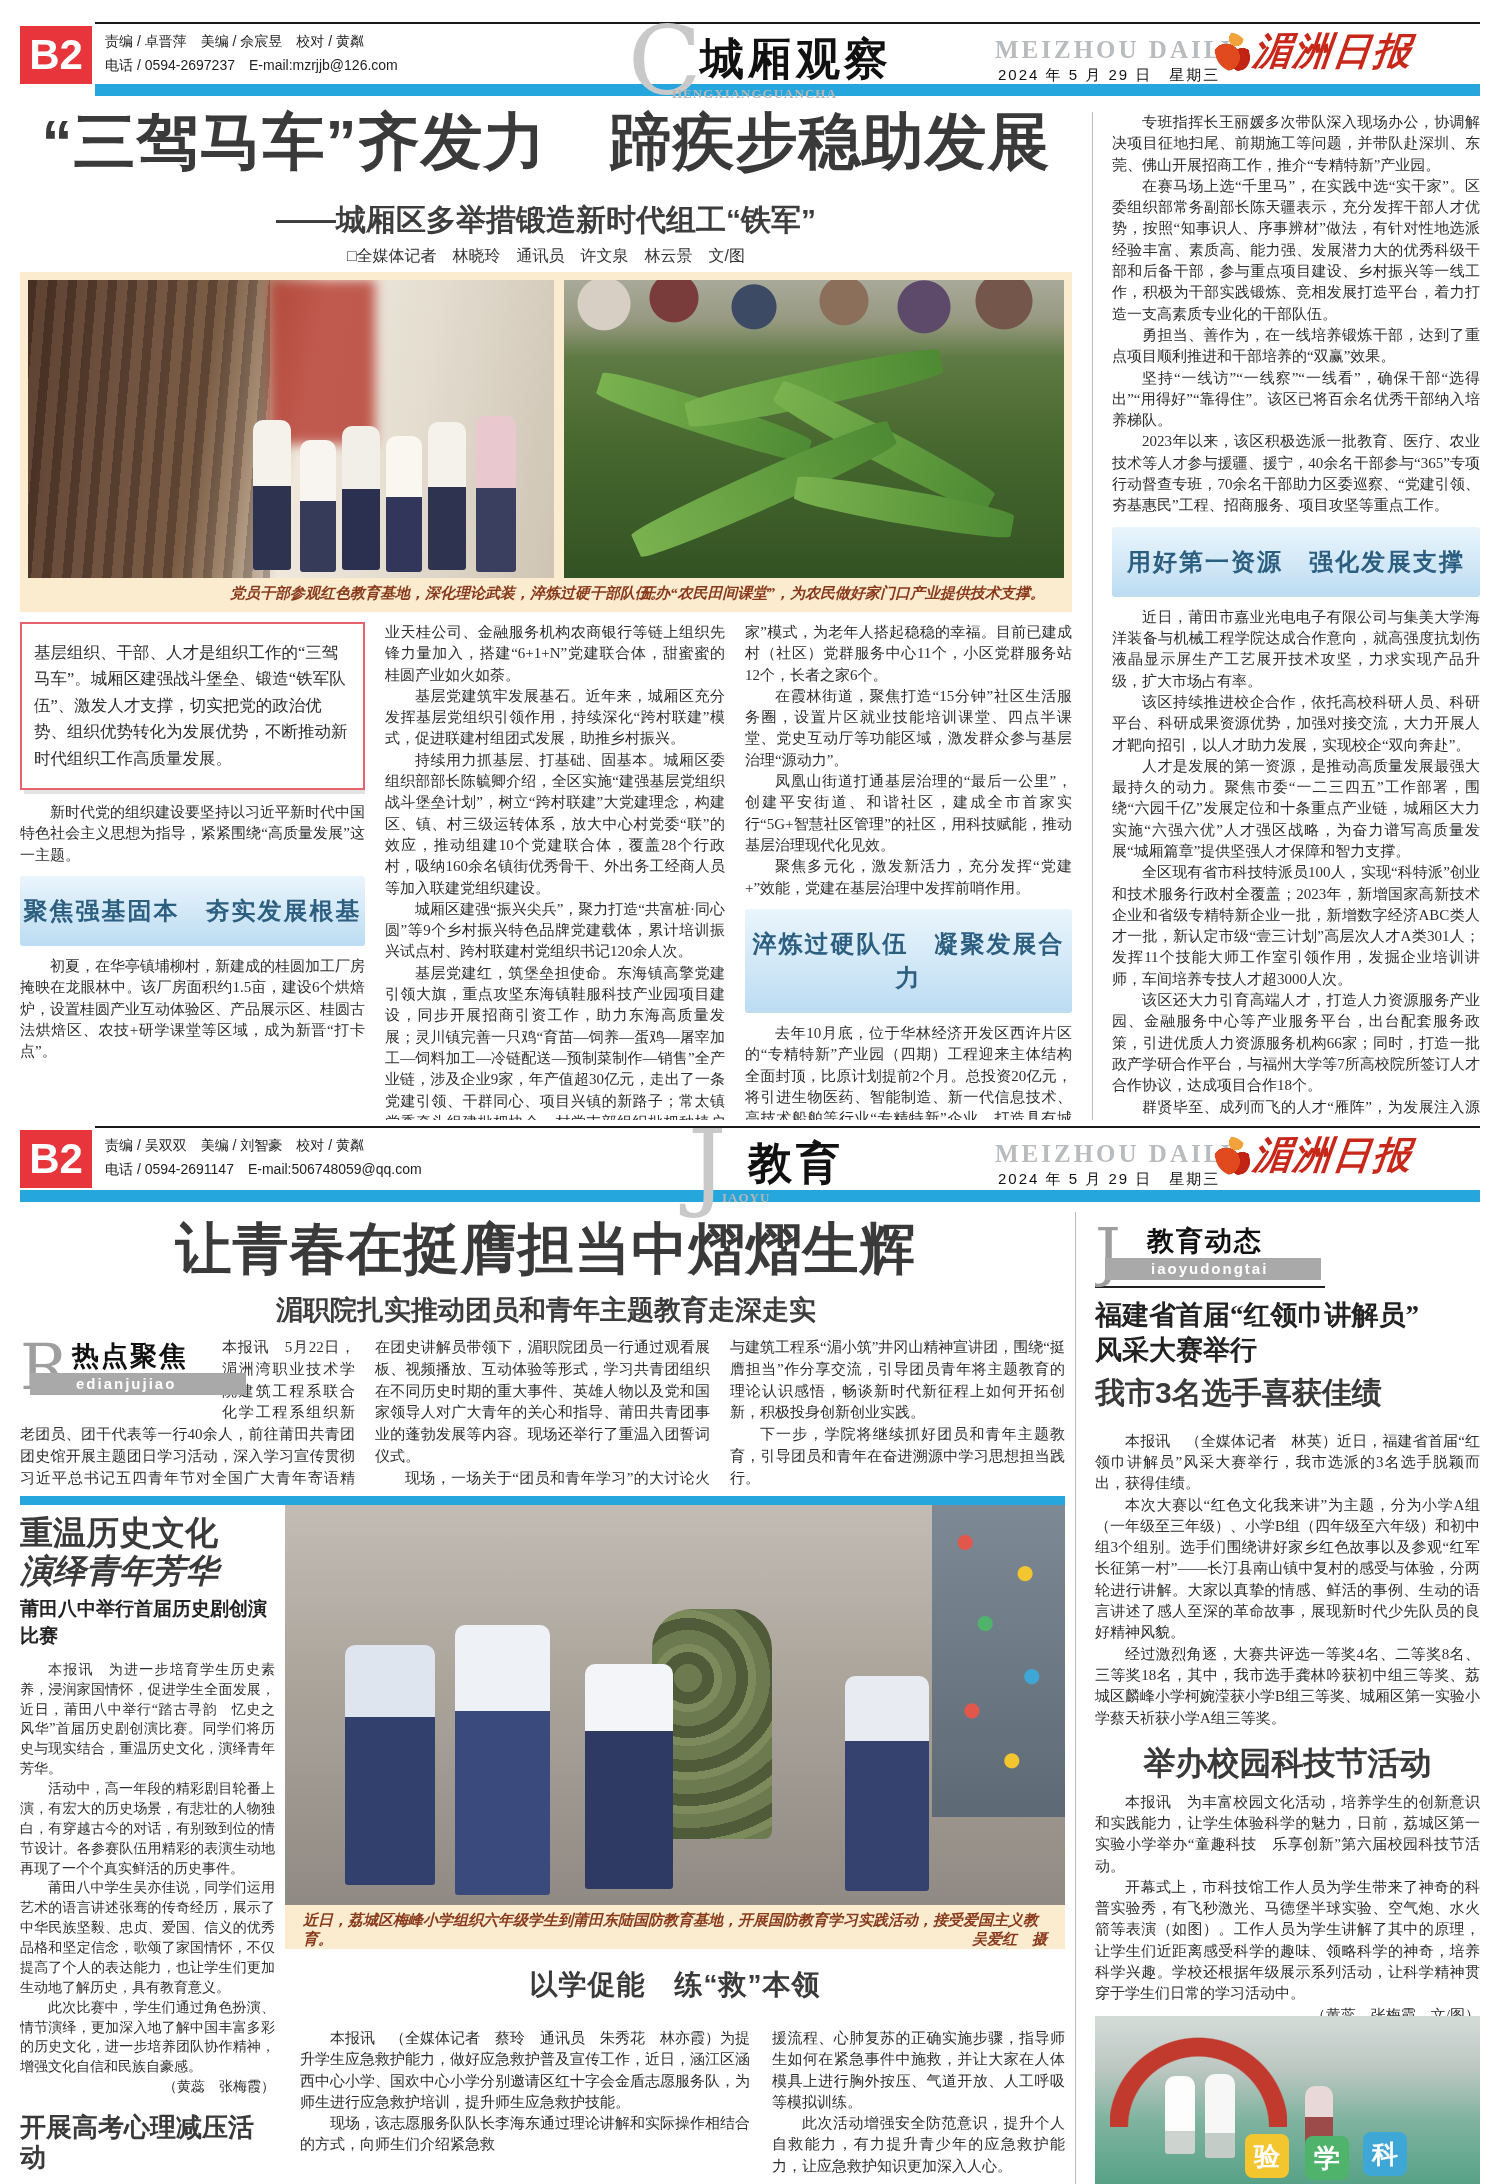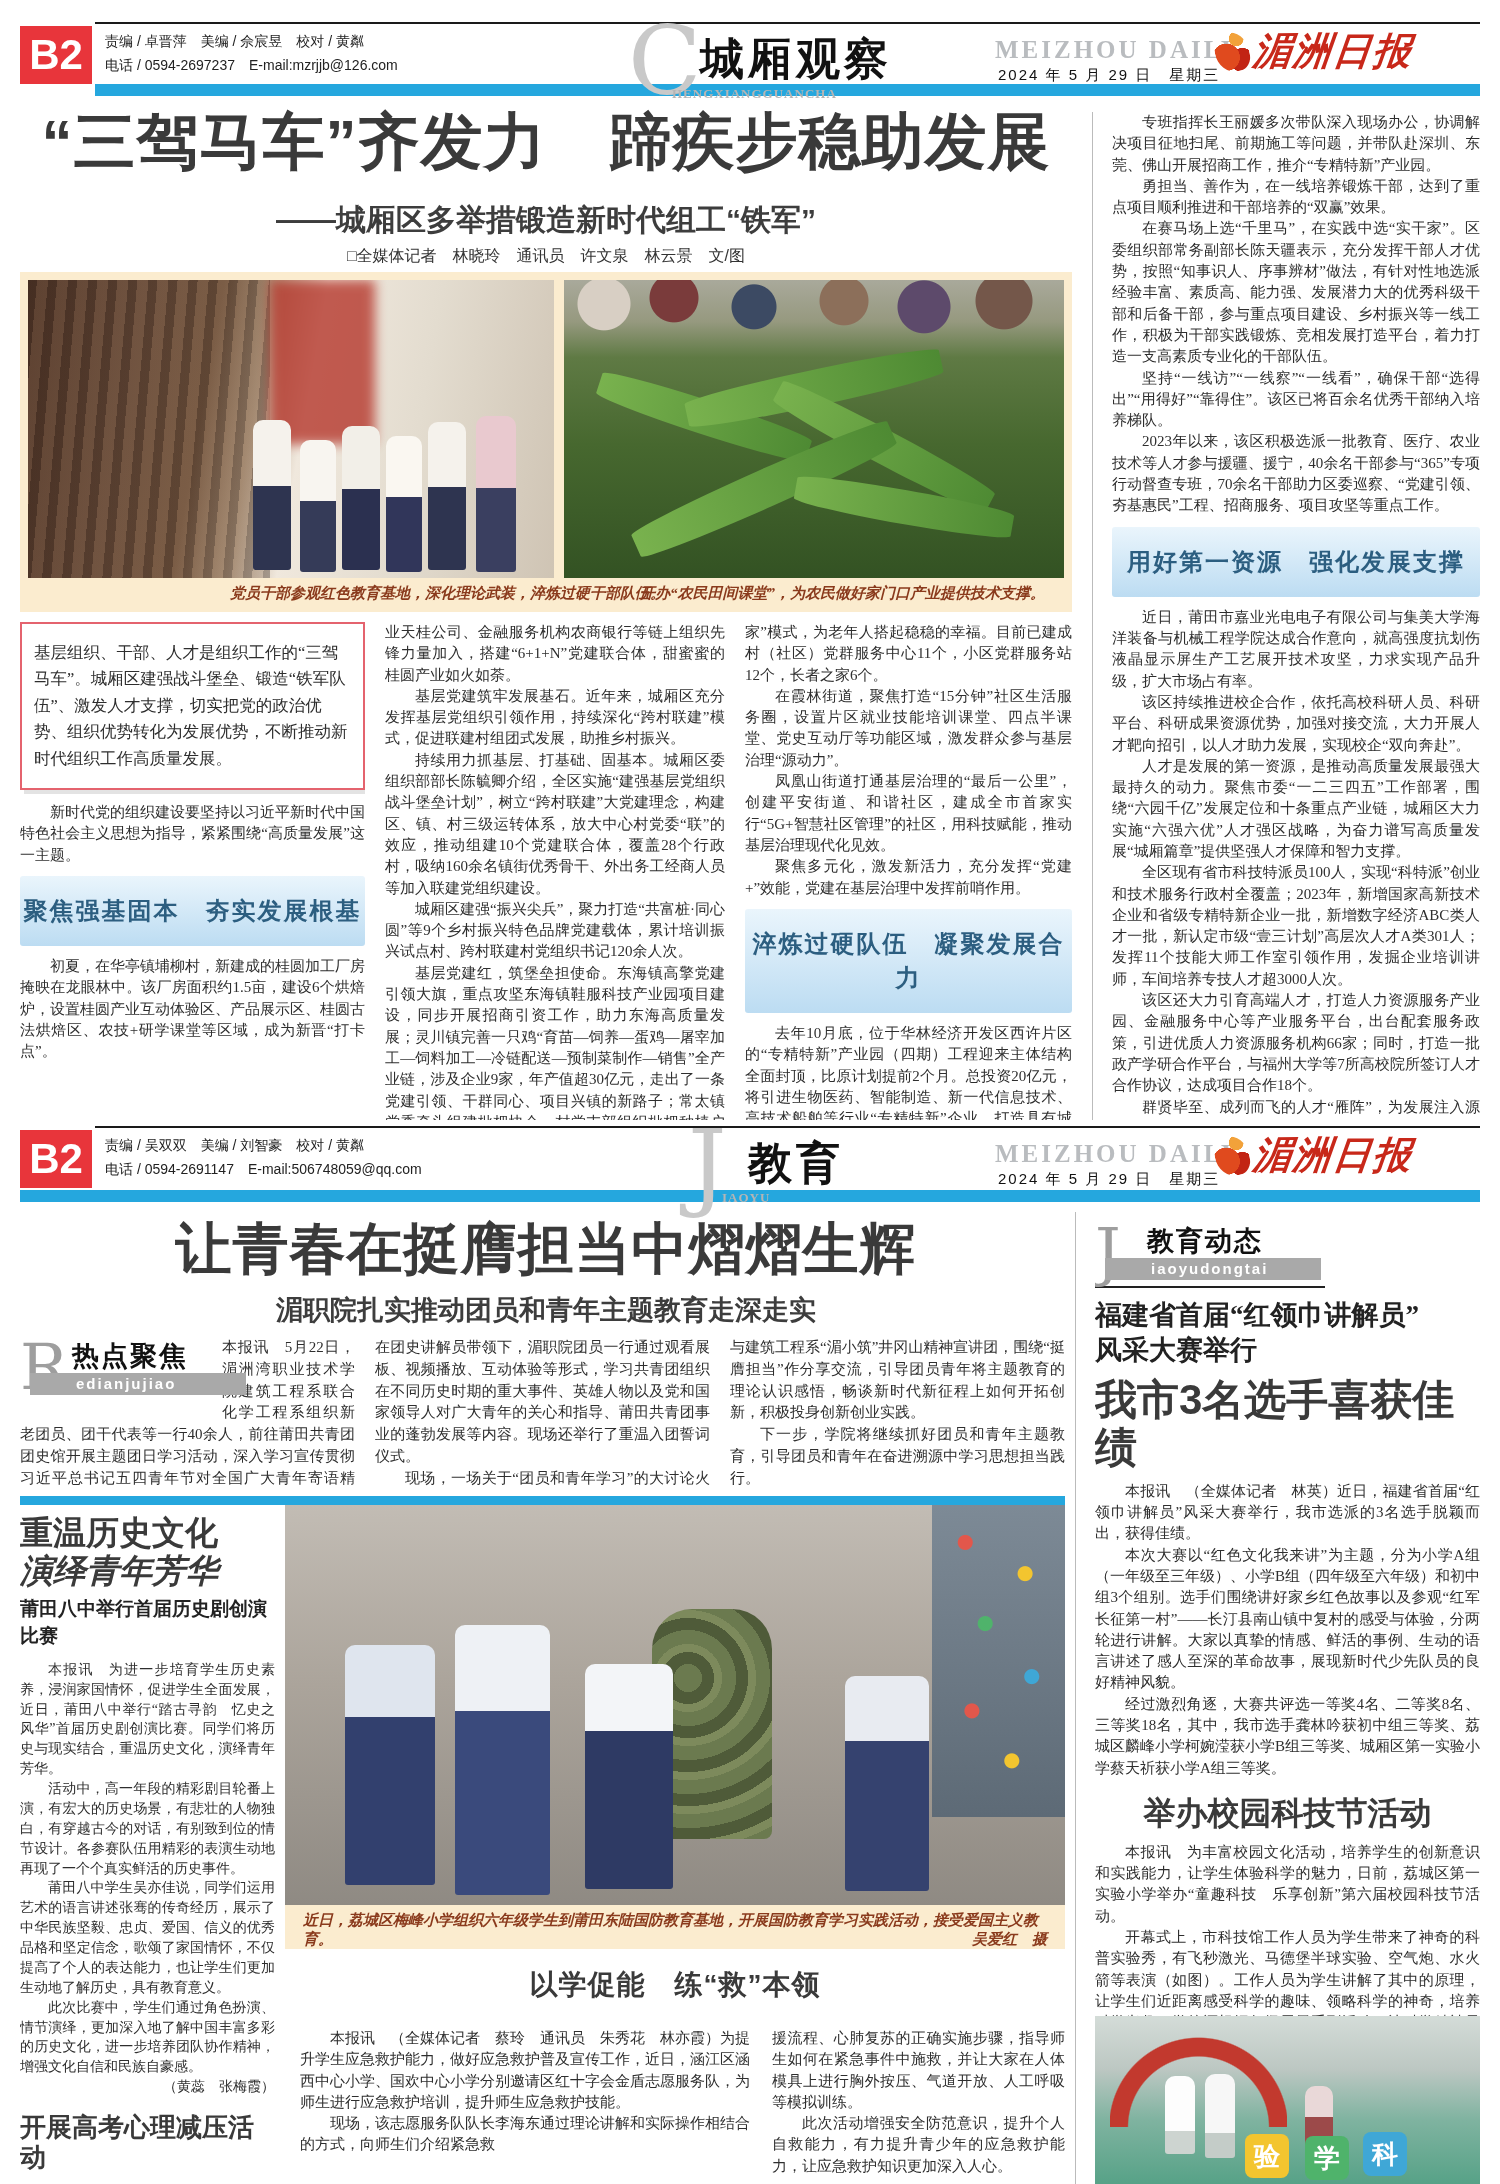--- a/index.html
+++ b/index.html
@@ -172,22 +172,22 @@
     <div>
         <p class="para">去年10月底，位于华林经济开发区西许片区的“专精特新”产业园（四期）工程迎来主体结构全面封顶，比原计划提前2个月。总投资20亿元，将引进生物医药、智能制造、新一代信息技术、高技术船舶等行业“专精特新”企业，打造具有城厢辨识度的“专精特新”企业的产业园。</p>
       </div>
   </div>
 
   <div class="vrule" style="left:1092px;top:112px;height:1008px;"></div>
 
   <div class="col" style="left:1112px;top:112px;width:368px;height:1008px;">
     <div>
         <p class="para">专班指挥长王丽媛多次带队深入现场办公，协调解决项目征地扫尾、前期施工等问题，并带队赴深圳、东莞、佛山开展招商工作，推介“专精特新”产业园。</p>
+        <p class="para">在赛马场上选“千里马”，在实践中选“实干家”。区委组织部常务副部长陈天疆表示，充分发挥干部人才优势，按照“知事识人、序事辨材”做法，有针对性地选派经验丰富、素质高、能力强、发展潜力大的优秀科级干部和后备干部，参与重点项目建设、乡村振兴等一线工作，积极为干部实践锻炼、竞相发展打造平台，着力打造一支高素质专业化的干部队伍。</p>
         <p class="para">勇担当、善作为，在一线培养锻炼干部，达到了重点项目顺利推进和干部培养的“双赢”效果。</p>
-        <p class="para">在赛马场上选“千里马”，在实践中选“实干家”。区委组织部常务副部长陈天疆表示，充分发挥干部人才优势，按照“知事识人、序事辨材”做法，有针对性地选派经验丰富、素质高、能力强、发展潜力大的优秀科级干部和后备干部，参与重点项目建设、乡村振兴等一线工作，积极为干部实践锻炼、竞相发展打造平台，着力打造一支高素质专业化的干部队伍。</p>
         <p class="para">坚持“一线访”“一线察”“一线看”，确保干部“选得出”“用得好”“靠得住”。该区已将百余名优秀干部纳入培养梯队。</p>
         <p class="para">2023年以来，该区积极选派一批教育、医疗、农业技术等人才参与援疆、援宁，40余名干部参与“365”专项行动督查专班，70余名干部助力区委巡察、“党建引领、夯基惠民”工程、招商服务、项目攻坚等重点工作。</p>
       </div>
     <div class="subhead">用好第一资源　强化发展支撑</div>
     <div>
         <p class="para">近日，莆田市嘉业光电电子有限公司与集美大学海洋装备与机械工程学院达成合作意向，就高强度抗划伤液晶显示屏生产工艺展开技术攻坚，力求实现产品升级，扩大市场占有率。</p>
         <p class="para">该区持续推进校企合作，依托高校科研人员、科研平台、科研成果资源优势，加强对接交流，大力开展人才靶向招引，以人才助力发展，实现校企“双向奔赴”。</p>
         <p class="para">人才是发展的第一资源，是推动高质量发展最强大最持久的动力。聚焦市委“一二三四五”工作部署，围绕“六园千亿”发展定位和十条重点产业链，城厢区大力实施“六强六优”人才强区战略，为奋力谱写高质量发展“城厢篇章”提供坚强人才保障和智力支撑。</p>
         <p class="para">全区现有省市科技特派员100人，实现“科特派”创业和技术服务行政村全覆盖；2023年，新增国家高新技术企业和省级专精特新企业一批，新增数字经济ABC类人才一批，新认定市级“壹三计划”高层次人才A类301人；发挥11个技能大师工作室引领作用，发掘企业培训讲师，车间培养专技人才超3000人次。</p>
         <p class="para">该区还大力引育高端人才，打造人力资源服务产业园、金融服务中心等产业服务平台，出台配套服务政策，引进优质人力资源服务机构66家；同时，打造一批政产学研合作平台，与福州大学等7所高校院所签订人才合作协议，达成项目合作18个。</p>
@@ -288,21 +288,21 @@
 
   <div class="vrule" style="left:1075px;top:1212px;height:972px;"></div>
   <div class="col" style="left:1095px;top:1222px;width:385px;height:962px;overflow:hidden;">
     <div class="clogo" style="float:none;width:230px;border-bottom:2px solid #222;padding-bottom:2px;margin-bottom:10px;">
       <span class="gl">J</span>
       <span class="t">教育动态</span>
       <span class="rb">iaoyudongtai</span>
     </div>
     <p class="kicker" style="font-size:27px;">福建省首届“红领巾讲解员”</p>
     <p class="kicker" style="font-size:27px;">风采大赛举行</p>
-    <h2 class="h2big" style="font-size:42px;margin:8px 0 8px;">我市3名选手喜获佳绩</h2>
+    <h2 class="h2big" style="font-size:30px;margin:8px 0 20px;">我市3名选手喜获佳绩</h2>
     <div>
         <p class="para">本报讯　（全媒体记者　林英）近日，福建省首届“红领巾讲解员”风采大赛举行，我市选派的3名选手脱颖而出，获得佳绩。</p>
         <p class="para">本次大赛以“红色文化我来讲”为主题，分为小学A组（一年级至三年级）、小学B组（四年级至六年级）和初中组3个组别。选手们围绕讲好家乡红色故事以及参观“红军长征第一村”——长汀县南山镇中复村的感受与体验，分两轮进行讲解。大家以真挚的情感、鲜活的事例、生动的语言讲述了感人至深的革命故事，展现新时代少先队员的良好精神风貌。</p>
         <p class="para">经过激烈角逐，大赛共评选一等奖4名、二等奖8名、三等奖18名，其中，我市选手龚林吟获初中组三等奖、荔城区麟峰小学柯婉滢获小学B组三等奖、城厢区第一实验小学蔡天祈获小学A组三等奖。</p>
       </div>
     <h2 class="h2big" style="font-size:32px;text-align:center;margin:16px 0 10px;">举办校园科技节活动</h2>
     <div>
         <p class="para">本报讯　为丰富校园文化活动，培养学生的创新意识和实践能力，让学生体验科学的魅力，日前，荔城区第一实验小学举办“童趣科技　乐享创新”第六届校园科技节活动。</p>
         <p class="para">开幕式上，市科技馆工作人员为学生带来了神奇的科普实验秀，有飞秒激光、马德堡半球实验、空气炮、水火箭等表演（如图）。工作人员为学生讲解了其中的原理，让学生们近距离感受科学的趣味、领略科学的神奇，培养科学兴趣。学校还根据年级展示系列活动，让科学精神贯穿于学生们日常的学习活动中。</p>
       </div>

